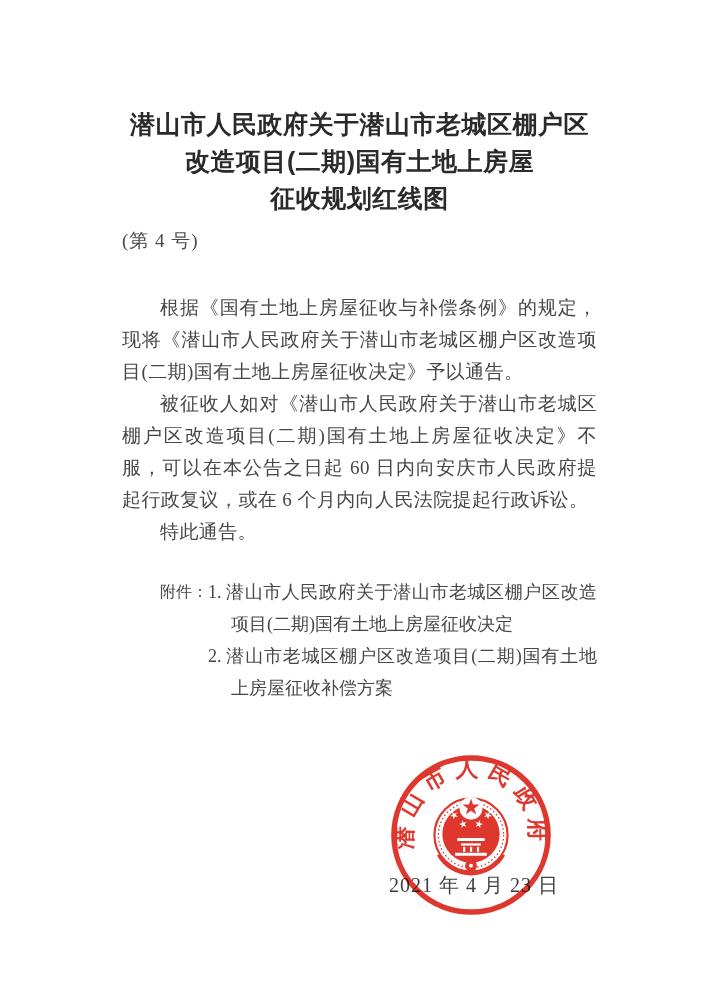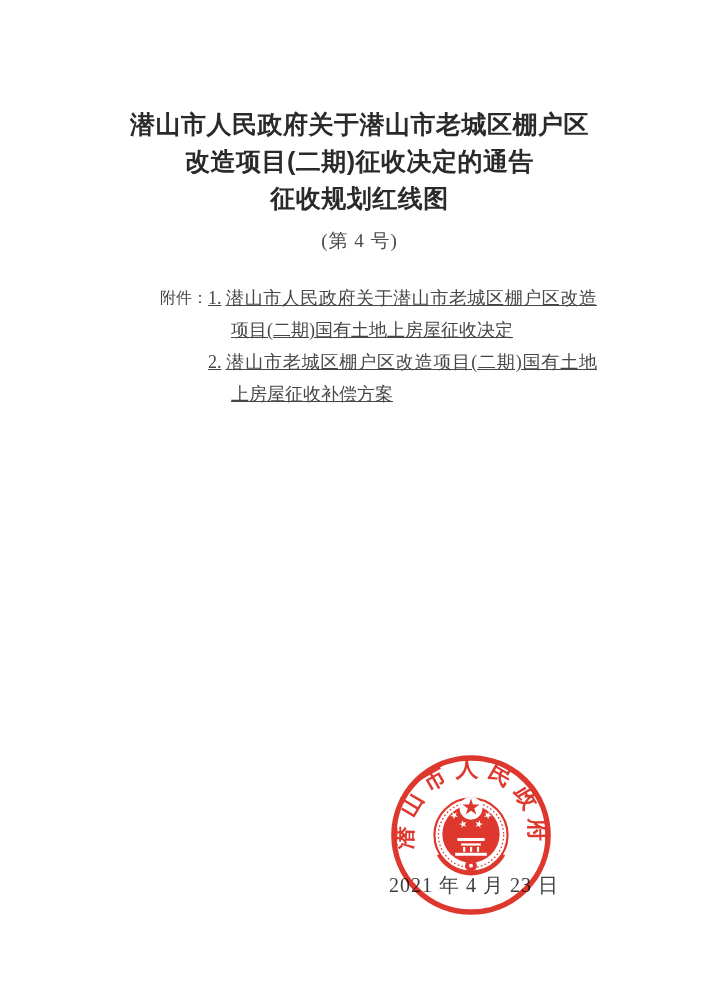--- a/index.html
+++ b/index.html
@@ -24,21 +24,20 @@
     font-family: "Liberation Sans", "DejaVu Sans", sans-serif;
     font-weight: 700;
     font-size: 25px;
     line-height: 37px;
     text-align: center;
     color: #2a2a2a;
     letter-spacing: 0.5px;
   }
   .doc-number {
     margin-top: 11px;
-    text-align: center;
     font-size: 19px;
     color: #4a4a4a;
     letter-spacing: 1px;
   }
   .body-text { margin-top: 38px; }
   .para {
     margin: 0;
     font-size: 19px;
     line-height: 32px;
     letter-spacing: 0.4px;
@@ -49,21 +48,21 @@
   .attachments {
     margin-top: 28px;
     display: flex;
     padding-left: 38px;
     font-size: 18px;
     line-height: 32px;
     color: #474747;
   }
   .att-label { flex: none; font-size: 16px; white-space: nowrap; }
   .att-list { flex: 1; min-width: 0; }
-  .att-item { padding-left: 23px; text-indent: -23px; text-align: justify; text-decoration: underline; }
+  .att-item { padding-left: 23px; text-indent: -23px; text-align: justify; }
   .att-marker { margin-right: 4px; }
   .date-line {
     position: absolute;
     left: 389px;
     top: 872px;
     z-index: 1;
     font-size: 20px;
     letter-spacing: 1px;
     white-space: nowrap;
     color: #3f3f3f;
@@ -90,26 +89,31 @@
   }
 </style>
 </head>
 <body>
 
 <div class="page">
   <div class="content">
 
     <h1 class="title">
       <div class="title-line">潜山市人民政府关于潜山市老城区棚户区</div>
-      <div class="title-line">改造项目(二期)征收决定的通告</div>
+      <div class="title-line">改造项目(二期)国有土地上房屋</div>
       <div class="title-line">征收规划红线图</div>
     </h1>
 
     <div class="doc-number">(第 4 号)</div>
 
+    <div class="body-text">
+      <p class="para">根据《国有土地上房屋征收与补偿条例》的规定，现将《潜山市人民政府关于潜山市老城区棚户区改造项目(二期)国有土地上房屋征收决定》予以通告。</p>
+      <p class="para">被征收人如对《潜山市人民政府关于潜山市老城区棚户区改造项目(二期)国有土地上房屋征收决定》不服，可以在本公告之日起 60 日内向安庆市人民政府提起行政复议，或在 6 个月内向人民法院提起行政诉讼。</p>
+      <p class="para">特此通告。</p>
+    </div>
 
     <div class="attachments">
       <div class="att-label">附件：</div>
       <div class="att-list">
         <div class="att-item">
           <span class="att-marker">1.</span><span>潜山市人民政府关于潜山市老城区棚户区改造项目(二期)国有土地上房屋征收决定</span>
         </div>
         <div class="att-item">
           <span class="att-marker">2.</span><span>潜山市老城区棚户区改造项目(二期)国有土地上房屋征收补偿方案</span>
         </div>

